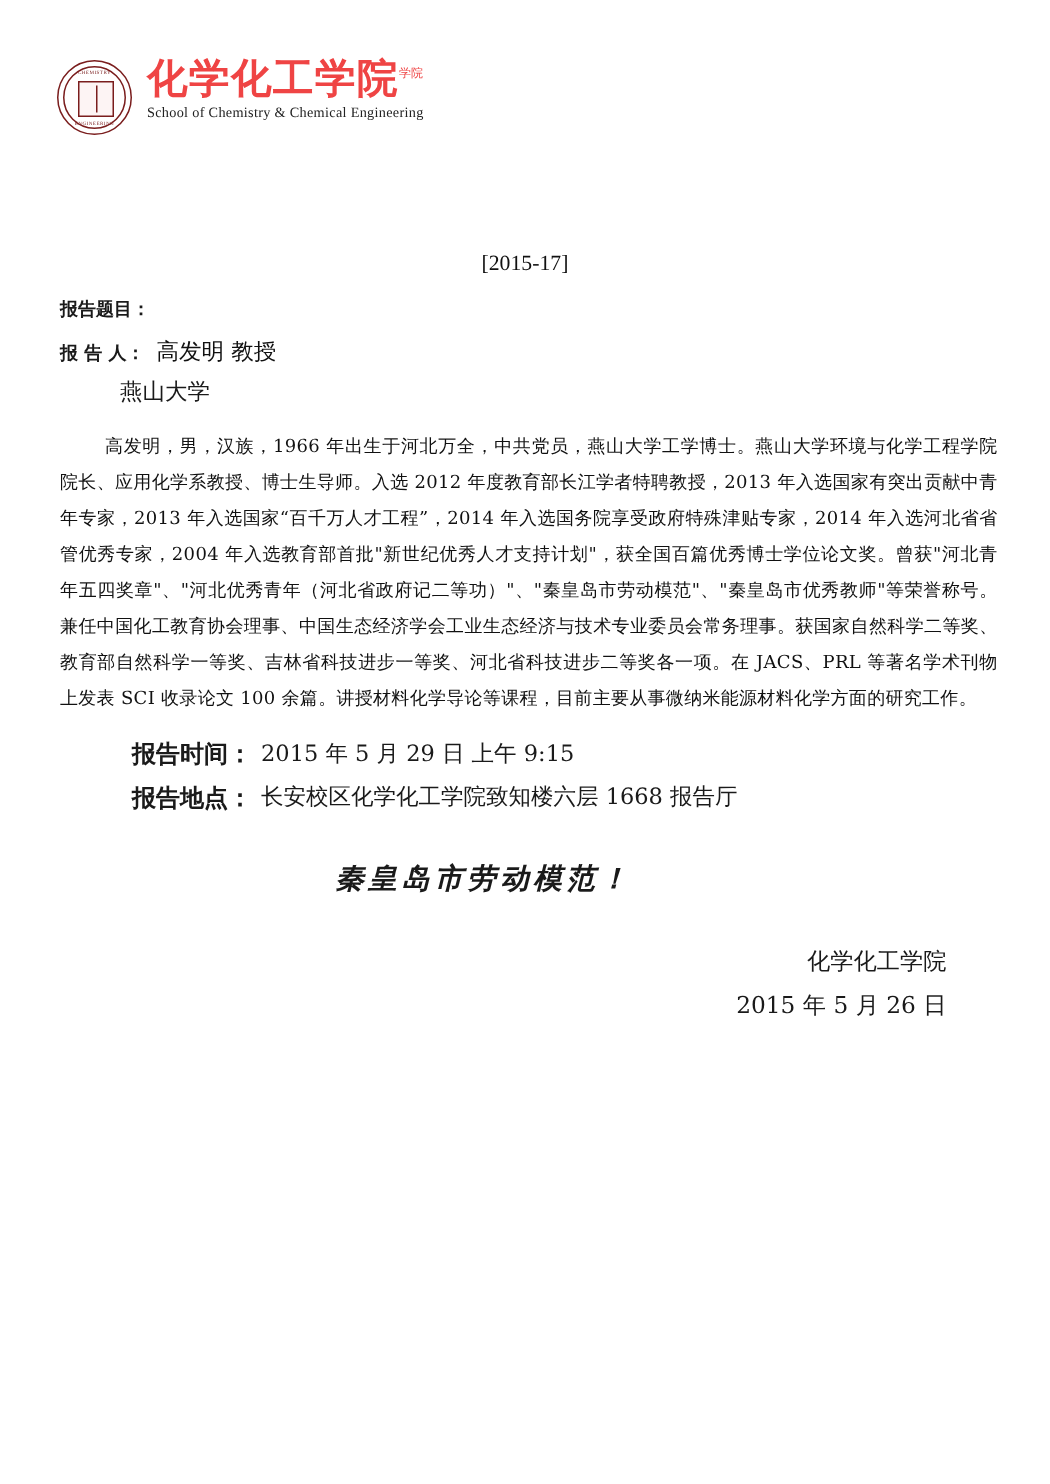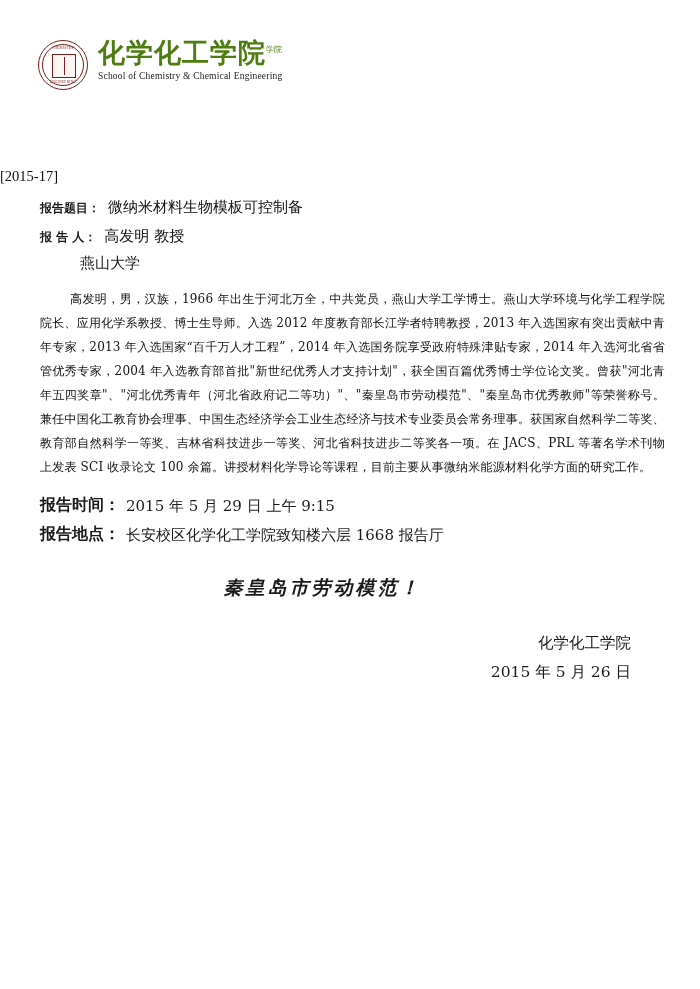--- a/index.html
+++ b/index.html
@@ -75,21 +75,21 @@
 
   .school-names {
     margin-left: 10px;
     padding-top: 2px;
   }
   .school-cn {
     font-family: "DejaVu Serif", "Liberation Serif", serif;
     font-size: 27px;
     font-weight: bold;
     letter-spacing: 1px;
-    color: #4d7c0f;
+    color: #ef4444;
     line-height: 1.1;
     white-space: nowrap;
   }
   .school-cn .sup {
     font-size: 8px;
     vertical-align: super;
     font-weight: normal;
     letter-spacing: 0;
   }
   .school-en {
@@ -113,20 +113,21 @@
     font-weight: bold;
     letter-spacing: 14px;
     text-indent: 14px;
     color: #000;
   }
   .doc-number {
     position: absolute;
     top: 168px;
     left: 0;
     width: 700px;
+    text-align: center;
     font-family: "Liberation Serif", serif;
     font-size: 14.5px;
     color: #111;
   }
 
   
   .body-block {
     position: absolute;
     top: 198px;
     left: 40px;
@@ -177,22 +178,23 @@
     text-indent: 30px;
     color: #111;
     letter-spacing: 0.2px;
   }
 
   .meta-rows {
     margin-top: 16px;
   }
   .meta-row {
     display: flex;
-    align-items: flex-end;
+    align-items: flex-start;
     margin-bottom: 8px;
+    margin-left: 48px;
   }
   .meta-label {
     font-family: "DejaVu Serif", "Liberation Serif", serif;
     font-weight: bold;
     font-size: 16px;
     white-space: nowrap;
   }
   .meta-value {
     font-family: "DejaVu Serif", "Liberation Serif", serif;
     font-size: 15px;
@@ -237,21 +239,20 @@
       <div class="school-en">School of Chemistry &amp; Chemical Engineering</div>
     </div>
   </div>
 
   <div class="doc-number">[2015-17]</div>
 
   <div class="body-block">
 
     <div class="field-row">
       <div class="field-label">报告题目：</div>
-      <div class="field-value">微纳米材料生物模板可控制备</div>
     </div>
 
     <div class="field-row">
       <div class="field-label">报 告 人：</div>
       <div class="field-value">高发明 教授</div>
     </div>
 
     <div class="field-sub">燕山大学</div>
 
 

